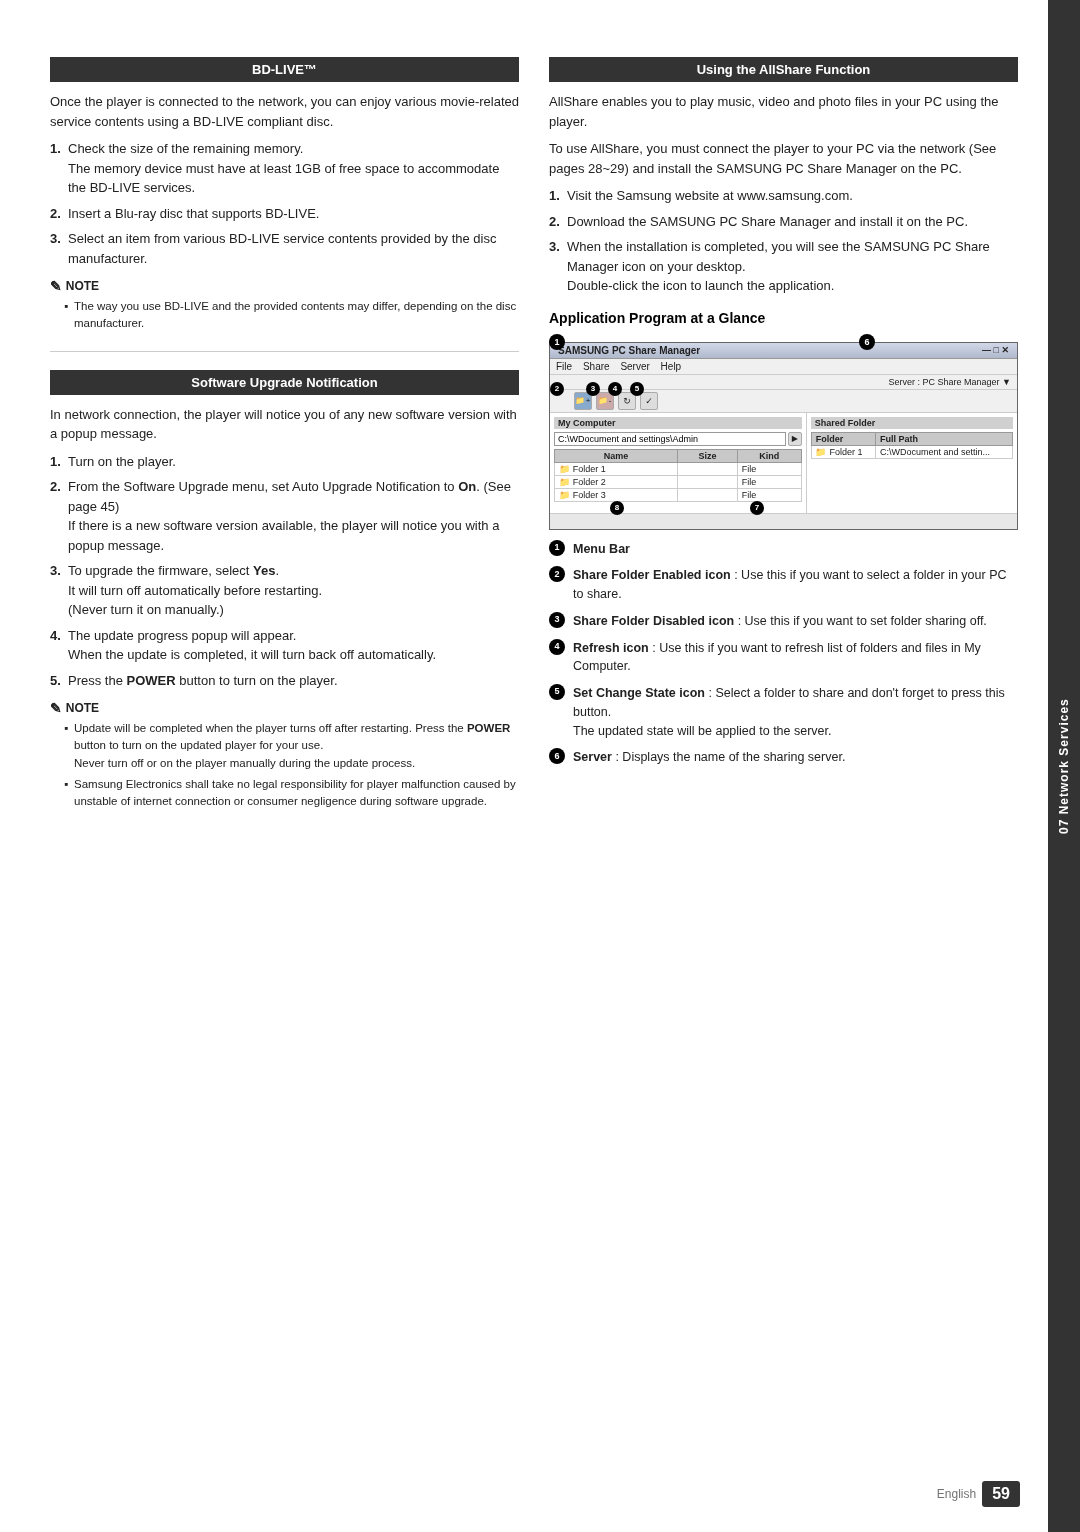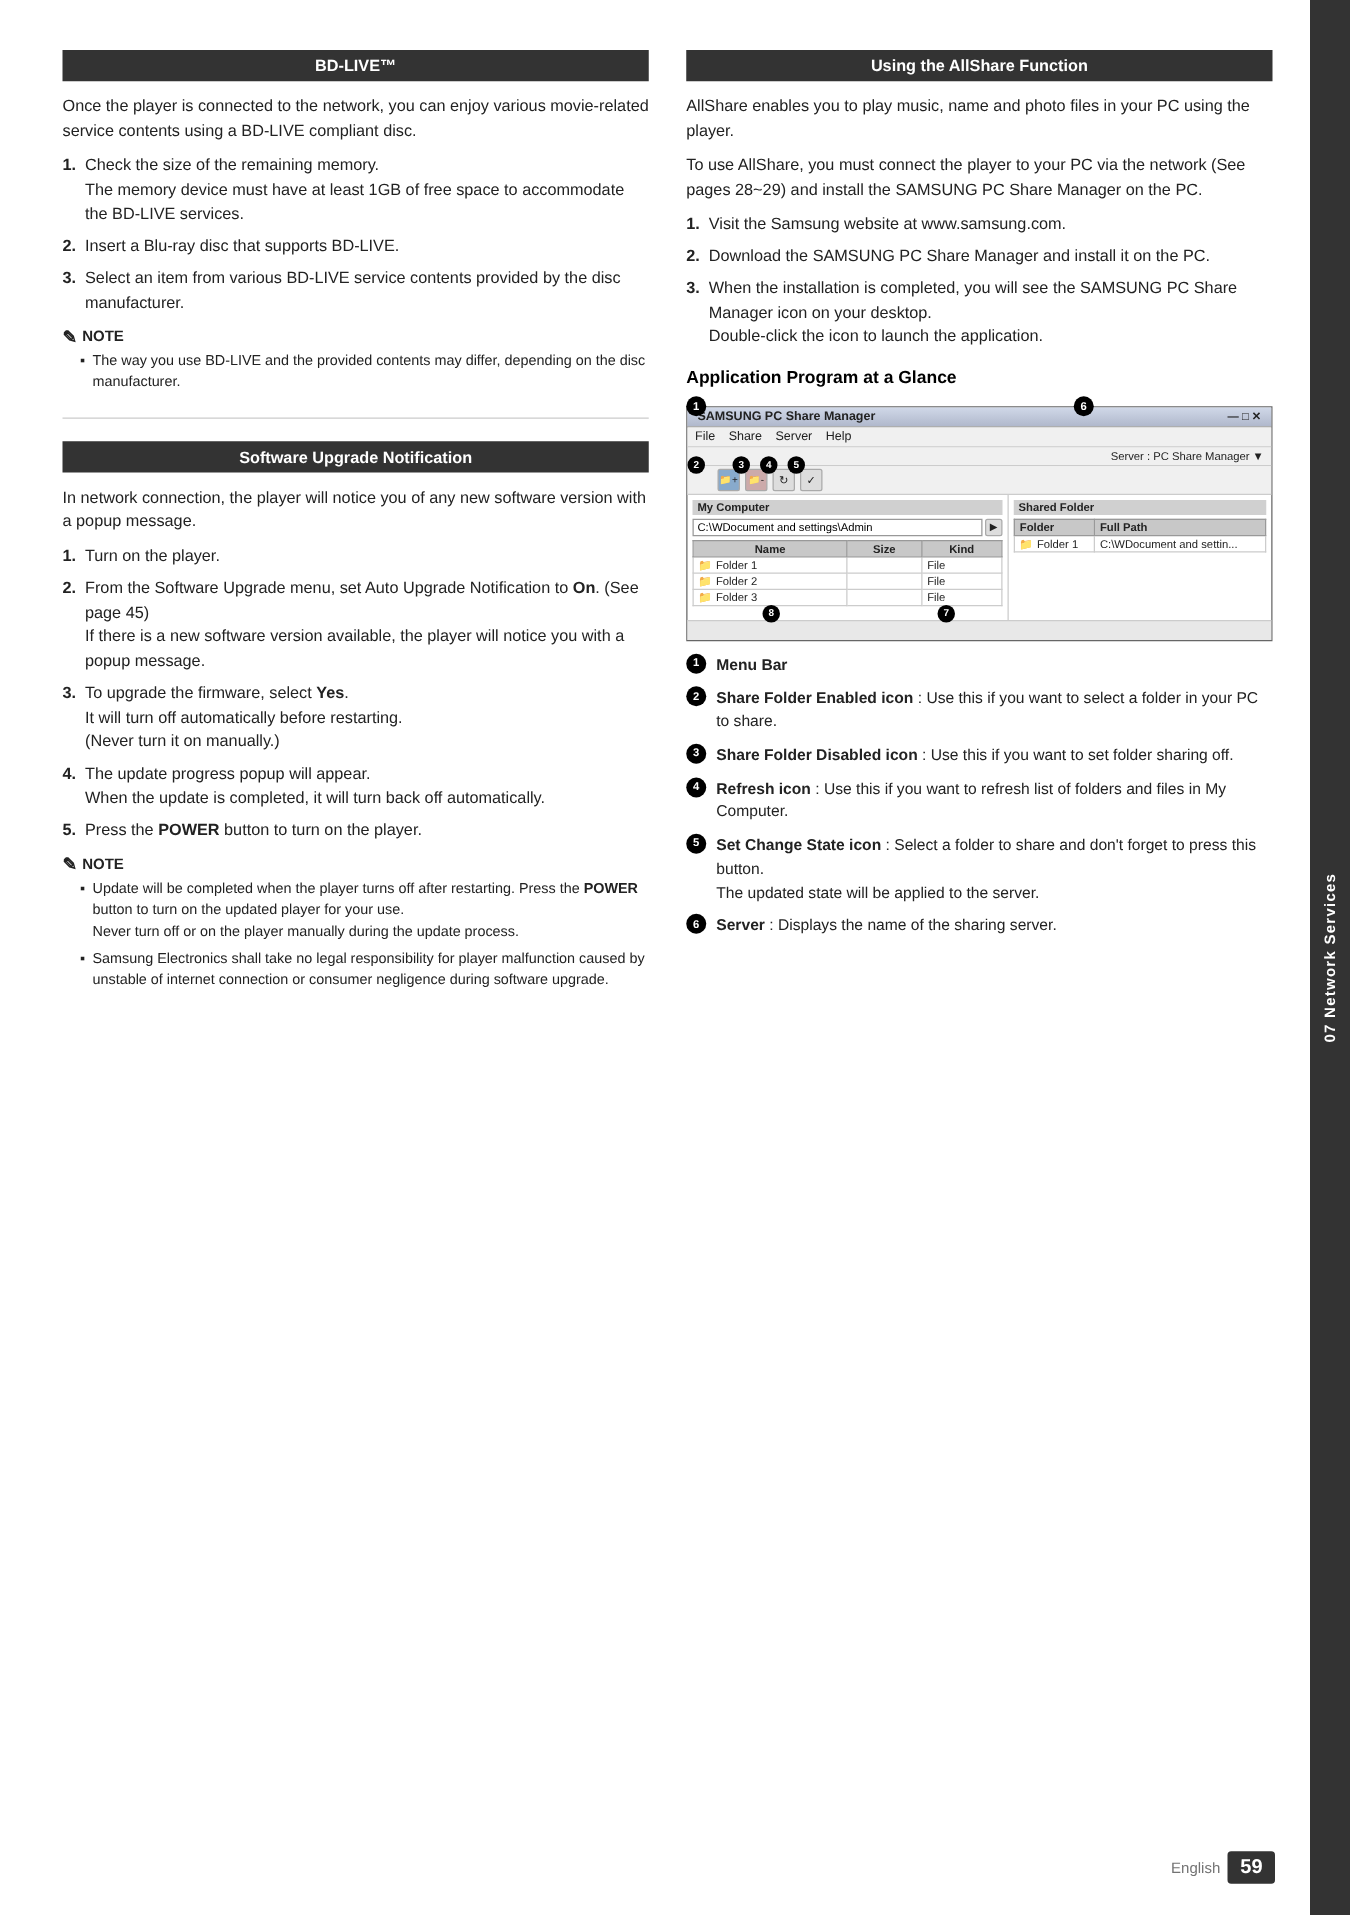--- a/index.html
+++ b/index.html
@@ -37,20 +37,21 @@
       font-size: 12px;
       font-weight: bold;
       letter-spacing: 1px;
       flex-shrink: 0;
     }
 
     .two-col {
       display: grid;
       grid-template-columns: 1fr 1fr;
       gap: 16px 30px;
+      margin-top: 17px;
     }
 
     .section-header {
       background: #333;
       color: #fff;
       text-align: center;
       padding: 5px 10px;
       font-size: 13px;
       font-weight: bold;
       margin-bottom: 10px;
@@ -395,21 +396,21 @@
               <li>Samsung Electronics shall take no legal responsibility for player malfunction caused by unstable of internet connection or consumer negligence during software upgrade.</li>
             </ul>
           </div>
         </div>
       </div>
 
       <div>
 
         <div>
           <div class="section-header">Using the AllShare Function</div>
-          <p>AllShare enables you to play music, name and photo files in your PC using the player.</p>
+          <p>AllShare enables you to play music, video and photo files in your PC using the player.</p>
           <p>To use AllShare, you must connect the player to your PC via the network (See pages 28~29) and install the SAMSUNG PC Share Manager on the PC.</p>
           <ol>
             <li>Visit the Samsung website at www.samsung.com.</li>
             <li>Download the SAMSUNG PC Share Manager and install it on the PC.</li>
             <li>When the installation is completed, you will see the SAMSUNG PC Share Manager icon on your desktop.<br>Double-click the icon to launch the application.</li>
           </ol>
         </div>
 
         <div style="margin-top:14px;">
           <div class="section-header white-bg">Application Program at a Glance</div>

